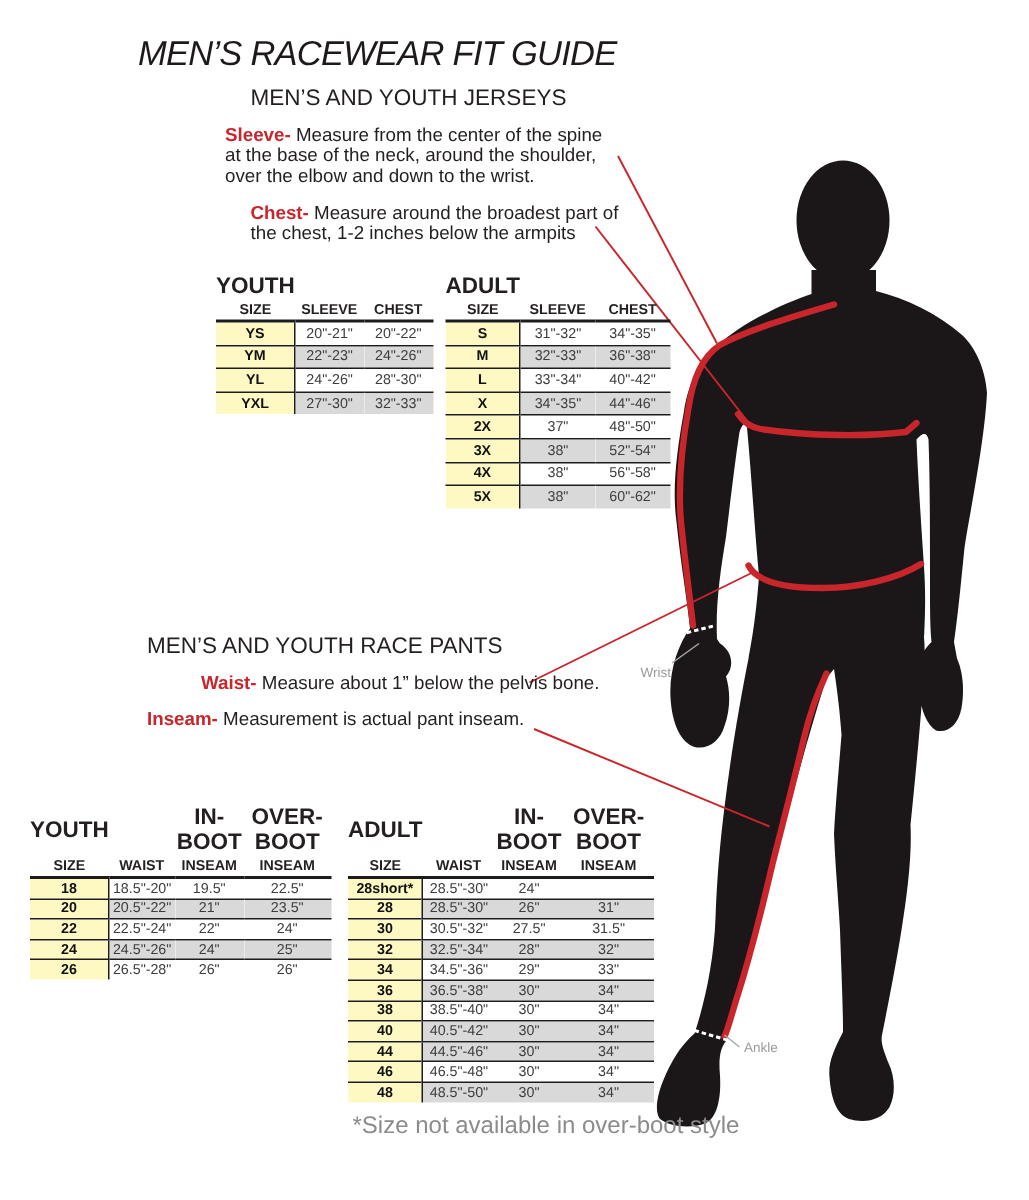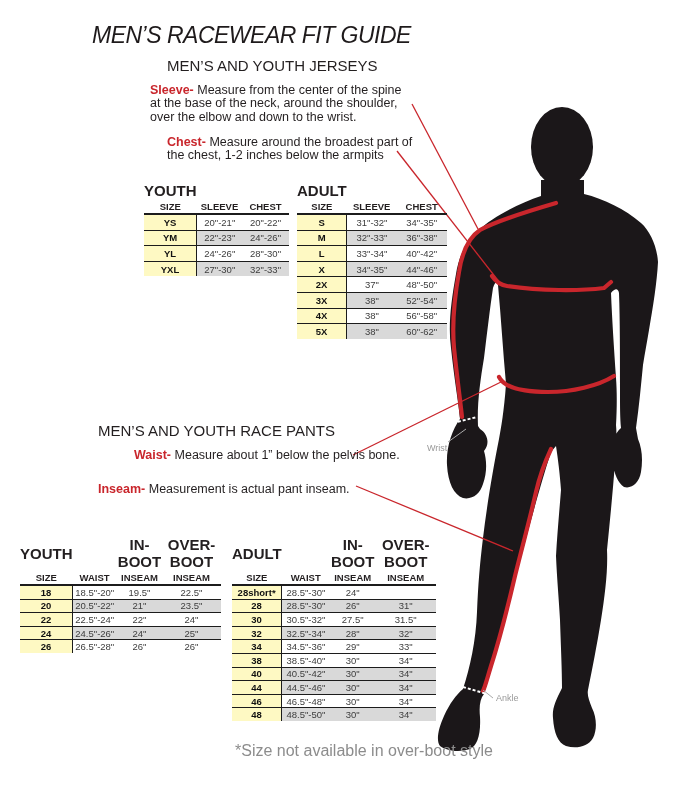--- a/index.html
+++ b/index.html
@@ -15,21 +15,21 @@
     letter-spacing:-0.5px;color:#1e1a1b;white-space:nowrap;
   }
   .section-heading{font-size:15px;font-weight:normal;color:#231f20;white-space:nowrap;}
   .jerseys-heading{left:167px;top:57px;}
   .pants-heading{left:98px;top:422px;}
 
   .para{font-size:12.5px;line-height:13.4px;color:#231f20;}
   .sleeve-para{left:150px;top:84px;width:256px;}
   .chest-para{left:167px;top:136px;width:256px;}
   .waist-para{left:98px;top:449px;white-space:nowrap;margin-left:36px;}
-  .inseam-para{left:98px;top:473px;white-space:nowrap;margin-top:10px;}
+  .inseam-para{left:98px;top:473px;white-space:nowrap;}
   .red-label{color:#c9262c;font-weight:bold;}
 
   .fit-table{border-collapse:collapse;table-layout:fixed;}
   .fit-table th,.fit-table td{padding:0;text-align:center;vertical-align:middle;overflow:hidden;}
   .fit-table .group-row th{font-size:15px;font-weight:bold;height:13px;}
   .fit-table .cols-row th{font-size:9.5px;font-weight:bold;height:14px;border-bottom:2px solid #1c1c1c;}
   .fit-table tbody tr + tr{border-top:1.4px solid #1c1c1c;}
   .fit-table tbody th.size{font-size:9.5px;font-weight:bold;color:#111;
     border-right:1.5px solid #1c1c1c;background:#fef9c3;white-space:nowrap;}
   .fit-table tbody td{font-size:9.5px;color:#3d3d3d;white-space:nowrap;}
@@ -368,20 +368,26 @@
         <td>32.5"-34"</td>
         <td>28"</td>
         <td>32"</td>
       </tr>
       <tr>
         <th class="size">34</th>
         <td>34.5"-36"</td>
         <td>29"</td>
         <td>33"</td>
       </tr>
+      <tr class="shaded">
+        <th class="size">36</th>
+        <td>36.5"-38"</td>
+        <td>30"</td>
+        <td>34"</td>
+      </tr>
       <tr>
         <th class="size">38</th>
         <td>38.5"-40"</td>
         <td>30"</td>
         <td>34"</td>
       </tr>
       <tr class="shaded">
         <th class="size">40</th>
         <td>40.5"-42"</td>
         <td>30"</td>

